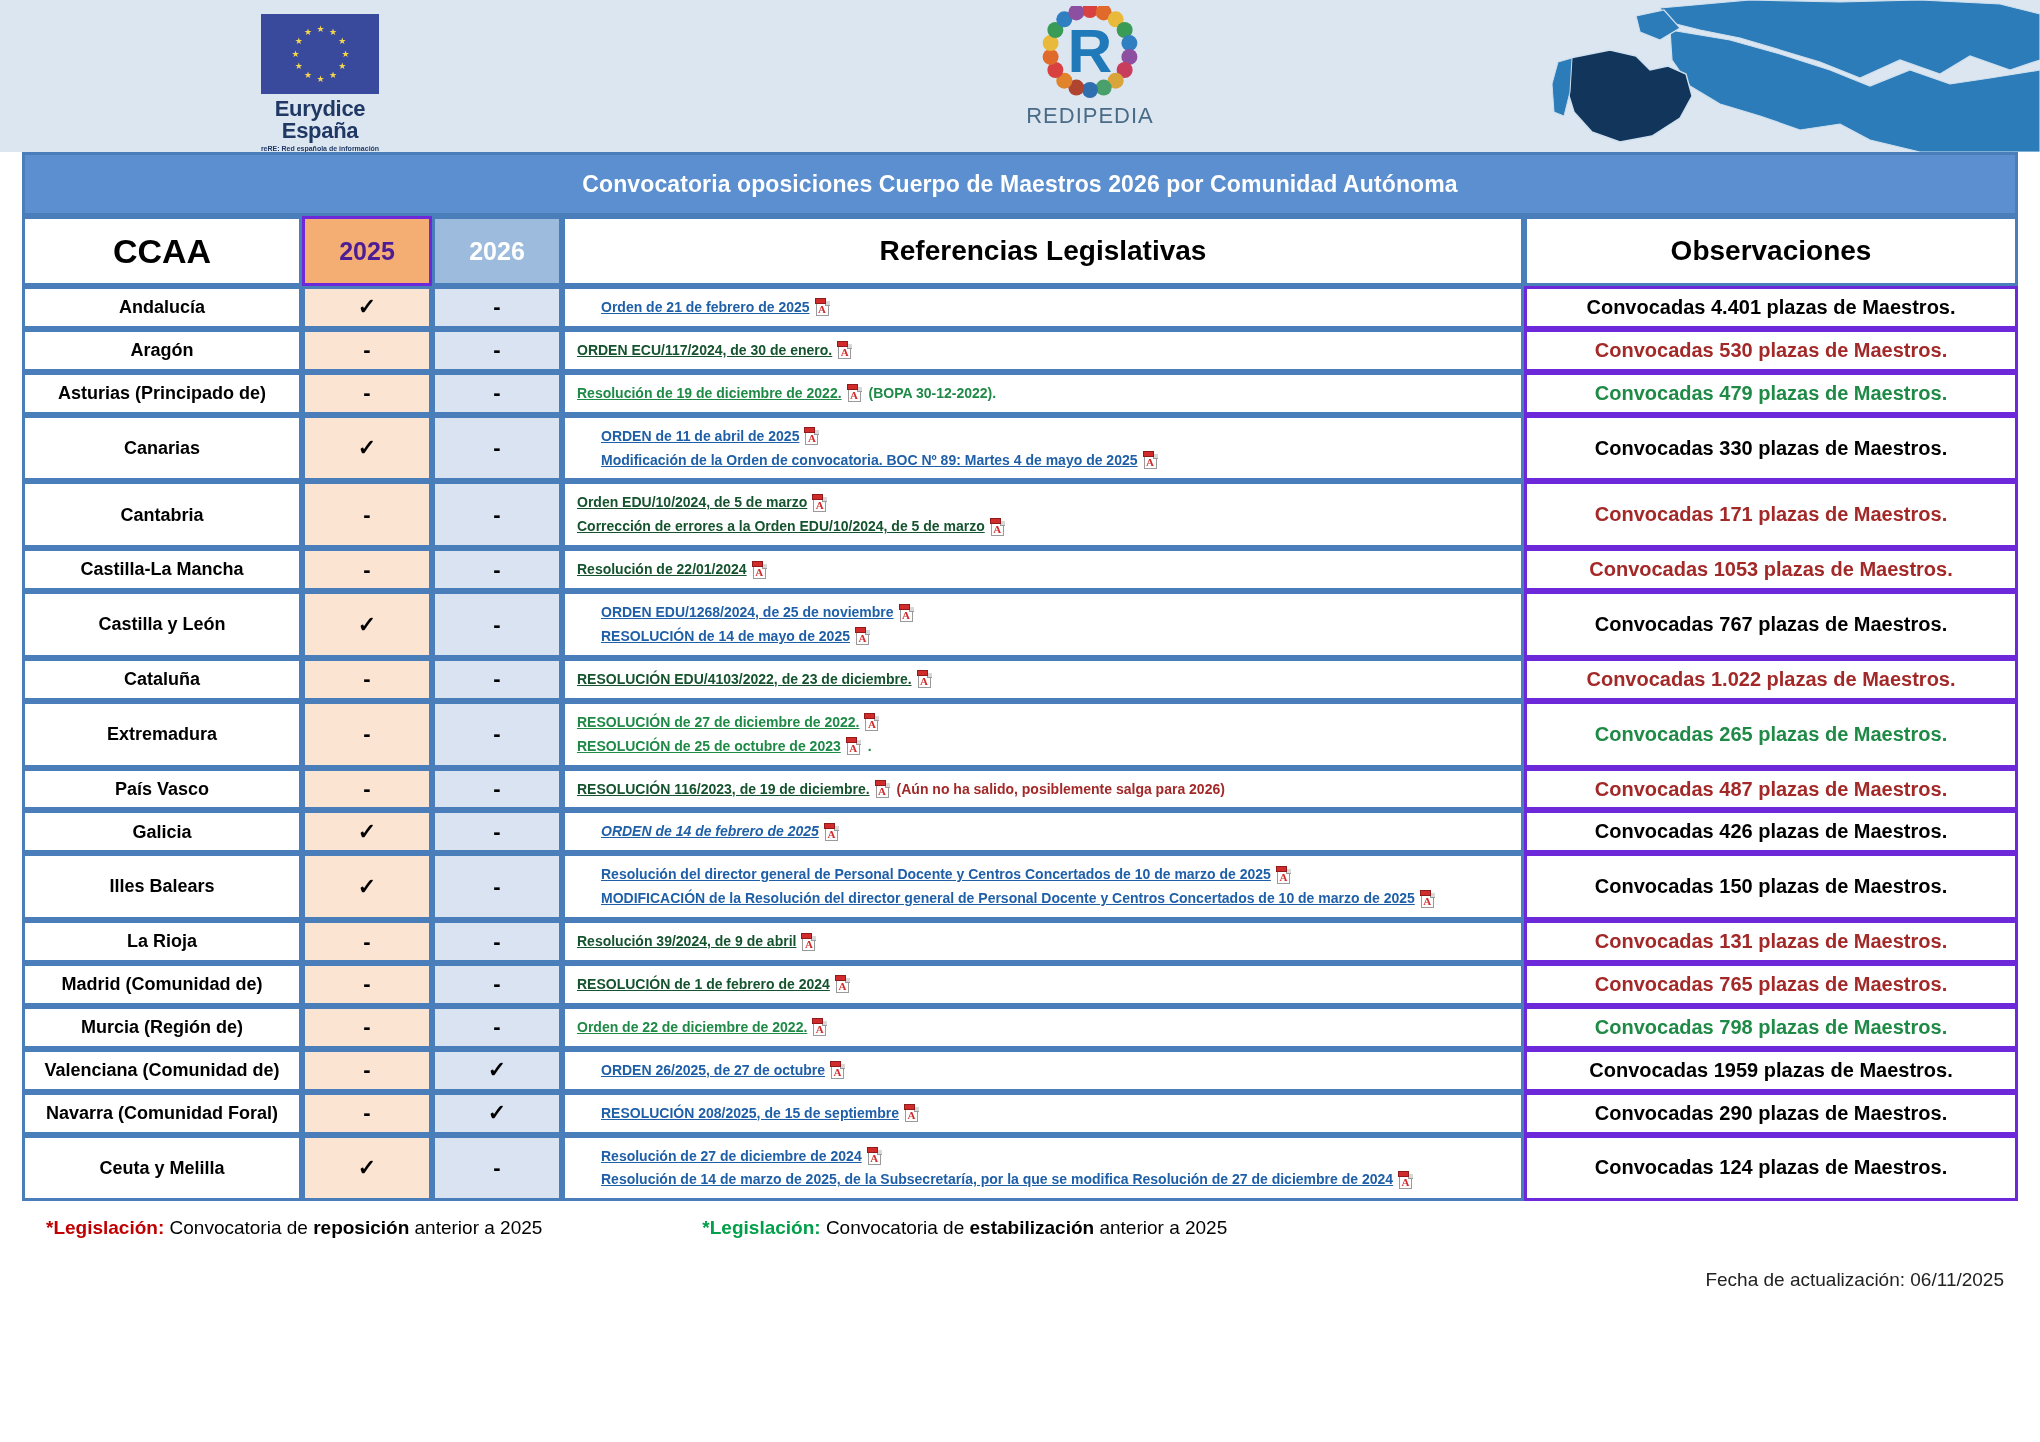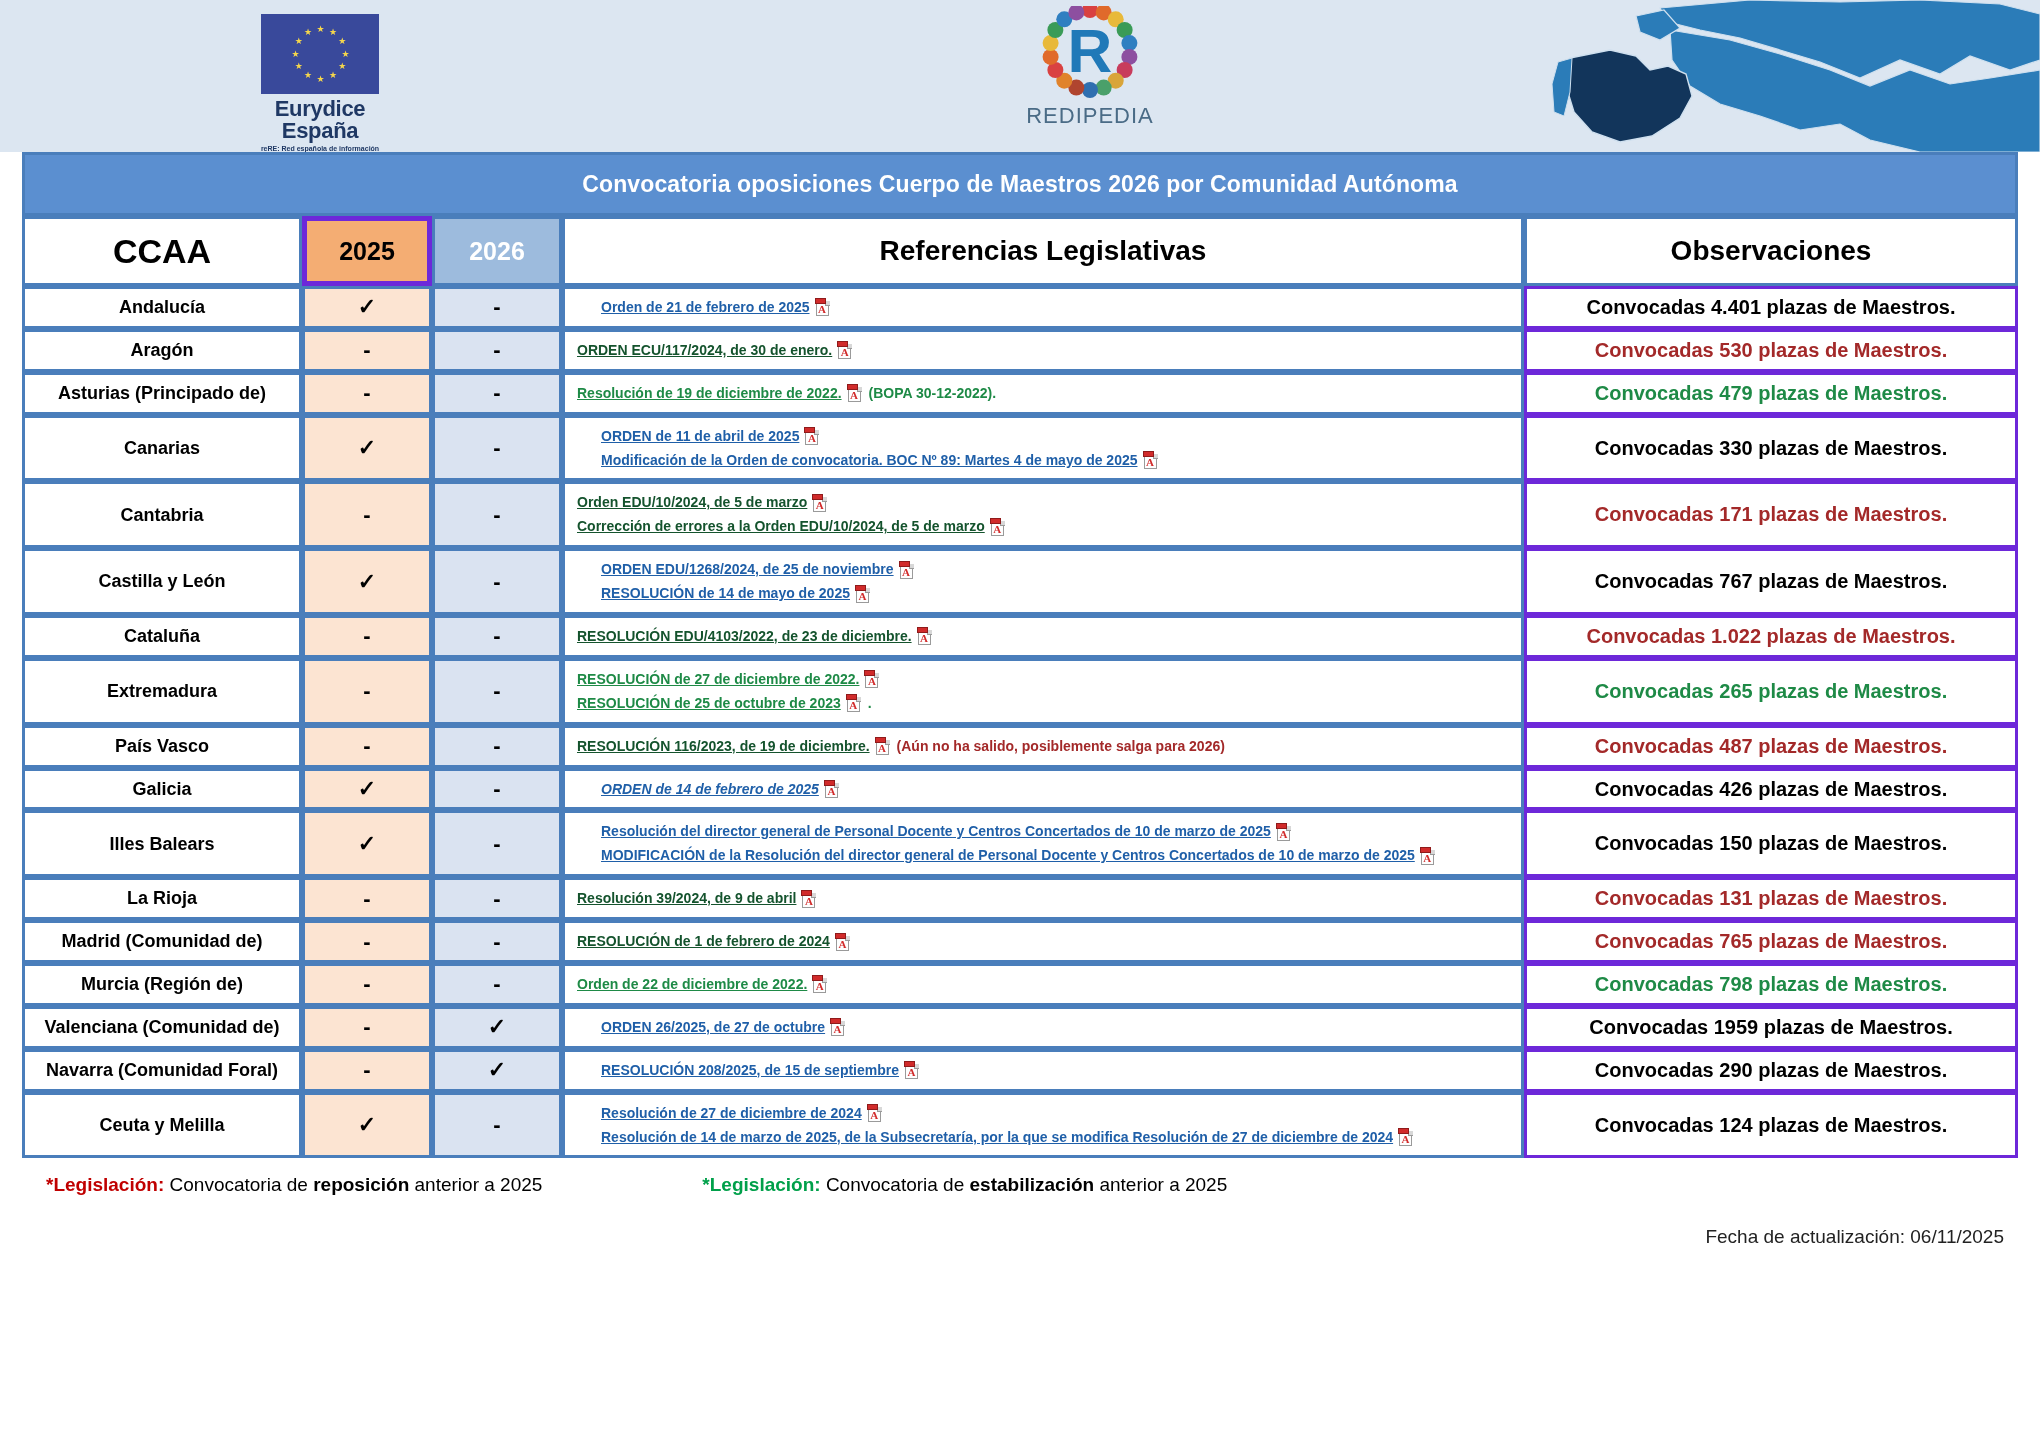--- a/index.html
+++ b/index.html
@@ -125,25 +125,25 @@
     height: 62px;
     text-align: center;
     font-weight: bold;
     color: #000000;
   }
   .hdr-ccaa   { font-size: 34px; }
   .hdr-ref    { font-size: 28px; }
   .hdr-obs    { font-size: 28px; }
   .hdr-2025 {
     background: #f4ad73;
-    color: #000000;
+    color: #4c1d95;
     font-size: 25px;
     font-weight: bold;
     text-align: center;
-    border: 5px solid #6d28d9;
+    border: 3px solid #6d28d9;
   }
   .hdr-2026 {
     background: #9dbbdd;
     color: #ffffff;
     font-size: 25px;
     font-weight: bold;
     text-align: center;
     border: 3px solid #4a7ebb;
   }
 
@@ -470,20 +470,37 @@
                 <span class="page"></span>
                 <span class="fold"></span>
                 <span class="tab"></span>
                 <span class="a">A</span>
               </span>
             </div>
           </td>
           <td class="obs obs-red">Convocadas 171 plazas de Maestros.</td>
         </tr>
         <tr>
+          <td class="ccaa">Castilla-La  Mancha</td>
+          <td class="yr25">-</td>
+          <td class="yr26">-</td>
+          <td class="refs">
+            <div class="ref-line">
+              <span class="ref-link red">Resolución de 22/01/2024</span>
+              <span class="pdf-icon">
+                <span class="page"></span>
+                <span class="fold"></span>
+                <span class="tab"></span>
+                <span class="a">A</span>
+              </span>
+            </div>
+          </td>
+          <td class="obs obs-red">Convocadas 1053 plazas de Maestros.</td>
+        </tr>
+        <tr>
           <td class="ccaa">Castilla y León</td>
           <td class="yr25">✓</td>
           <td class="yr26">-</td>
           <td class="refs">
             <div class="ref-line">
               <span class="ref-link blue">ORDEN EDU/1268/2024, de 25 de noviembre</span>
               <span class="pdf-icon">
                 <span class="page"></span>
                 <span class="fold"></span>
                 <span class="tab"></span>

